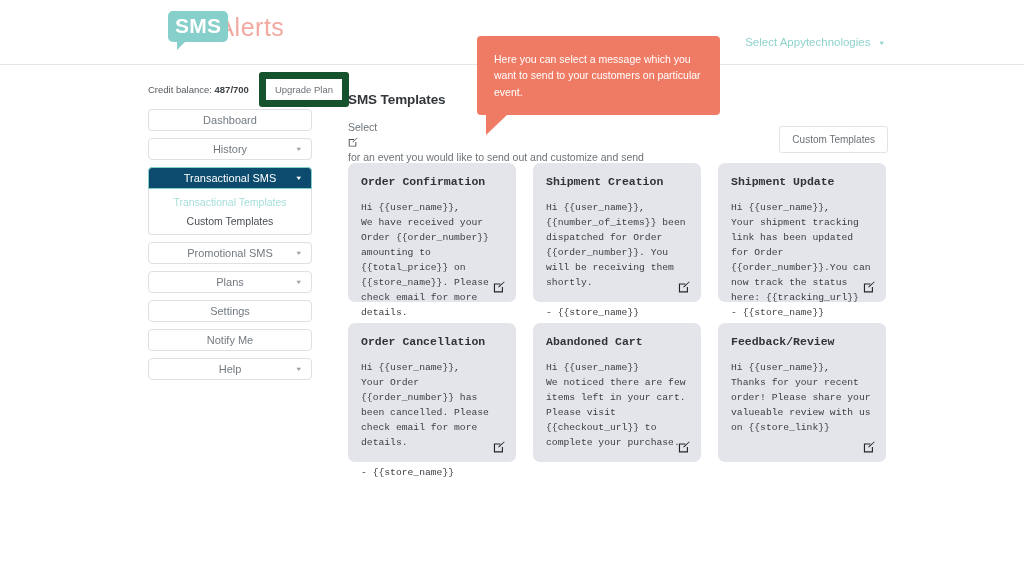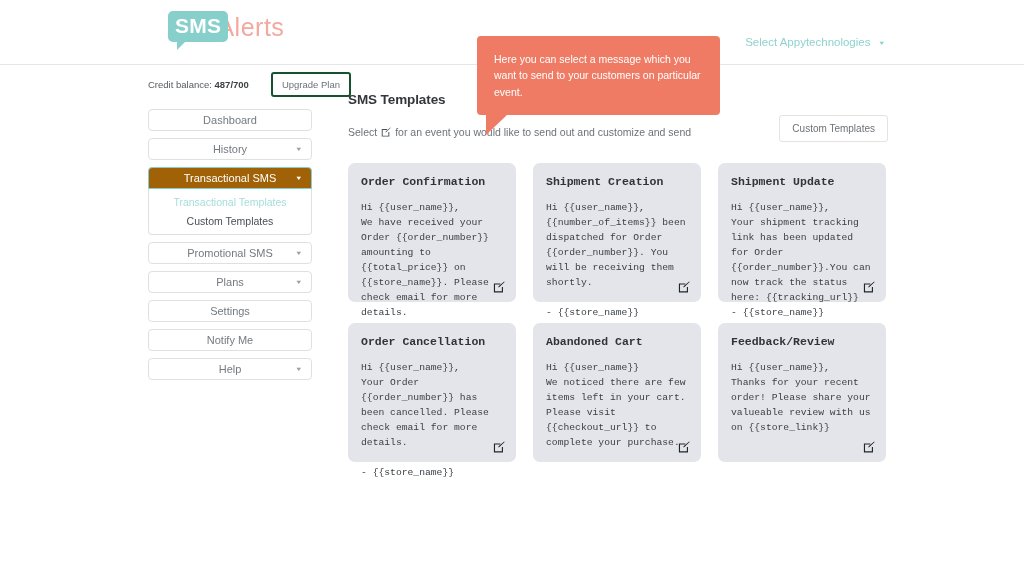--- a/index.html
+++ b/index.html
@@ -84,30 +84,30 @@
     transform: scaleY(0.7);
   }
 
   
   .credit-row {
     position: absolute;
     left: 148px;
     top: 72px;
     display: flex;
     align-items: center;
-    gap: 22px;
+    gap: 10px;
   }
   .credit-balance {
     font-size: 9.5px;
     color: #555a5e;
     white-space: nowrap;
   }
   .credit-balance b { font-weight: bold; color: #3d4246; }
   .upgrade-btn {
-    border: 2px solid #14532d;
+    border: 7px solid #14532d;
     background: #ffffff;
     border-radius: 3px;
     font-size: 9.5px;
     color: #6c7278;
     padding: 5px 9px;
     cursor: pointer;
     white-space: nowrap;
   }
 
   
@@ -136,21 +136,21 @@
   .nav-btn .caret {
     position: absolute;
     right: 10px;
     top: 50%;
     transform: translateY(-50%) scaleY(0.7);
     font-size: 9px;
     color: #9aa0a5;
   }
 
   .nav-btn.active {
-    background: #a16207;
+    background: #0c4a6e;
     border-color: #86cfcb;
     border-bottom-left-radius: 0;
     border-bottom-right-radius: 0;
     margin-bottom: 0;
   }
   .nav-btn.active .nav-btn-label { color: #ffffff; }
   .nav-btn.active .caret { color: #ffffff; }
 
   .subnav {
     border: 1px solid #e0e0e0;
@@ -217,20 +217,21 @@
     display: flex;
     align-items: center;
     justify-content: space-between;
   }
   .main-sub {
     font-size: 10.5px;
     color: #6d7378;
     display: flex;
     gap: 4px;
     white-space: nowrap;
+    flex-direction: column;
   }
   .inline-edit-icon { display: inline-flex; align-items: center; }
 
   .custom-templates-btn {
     border: 1px solid #e3e3e3;
     border-radius: 3px;
     background: #ffffff;
     font-size: 10px;
     color: #6c7278;
     padding: 7px 12px;

